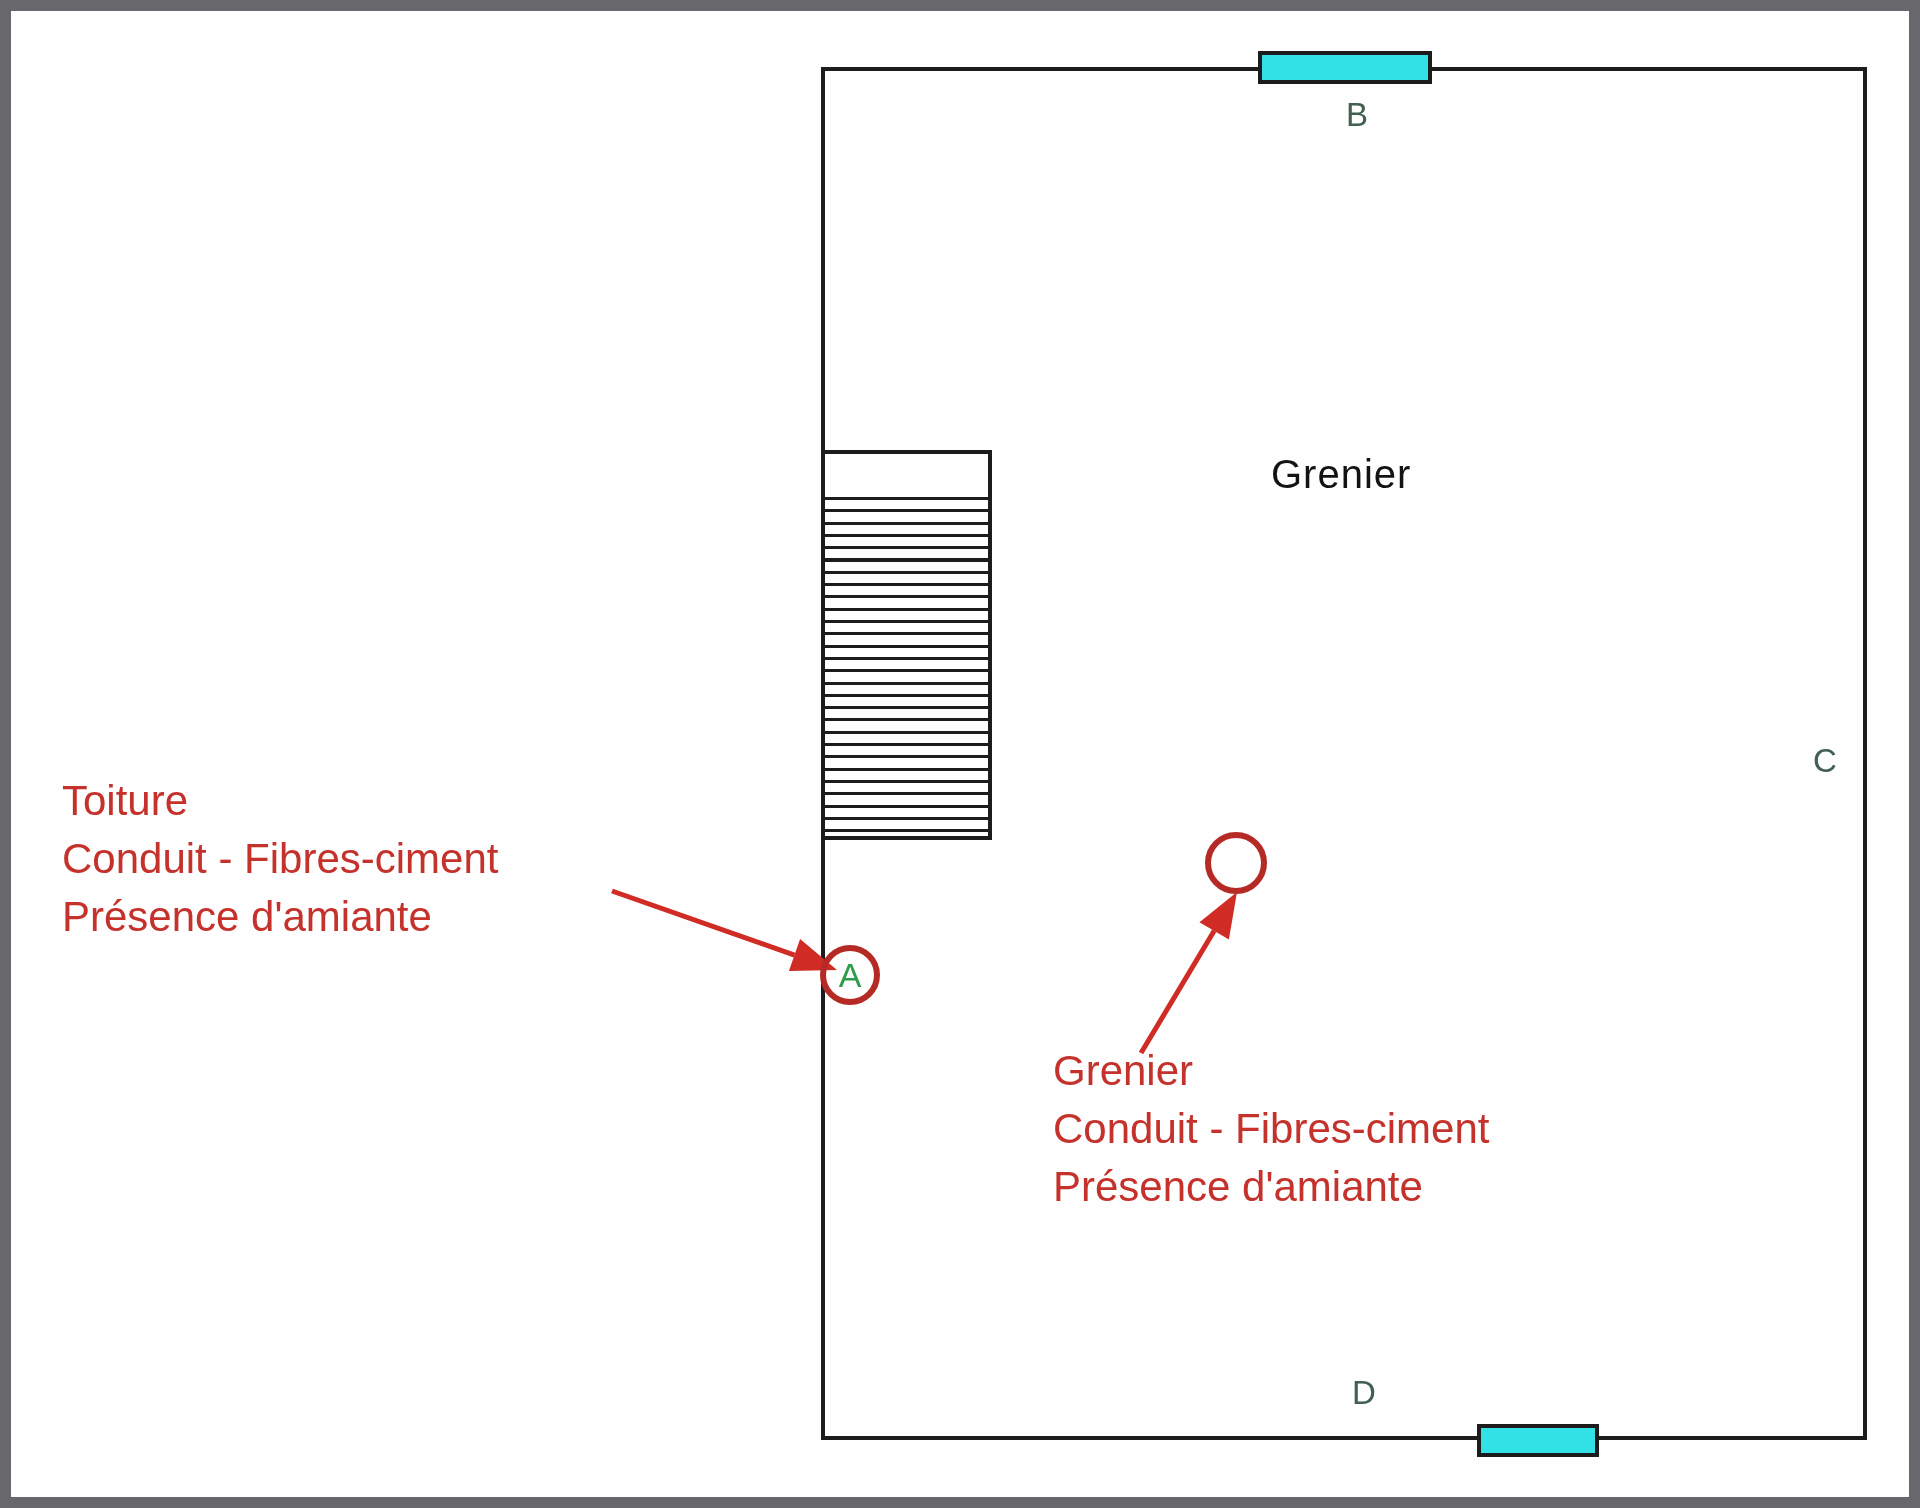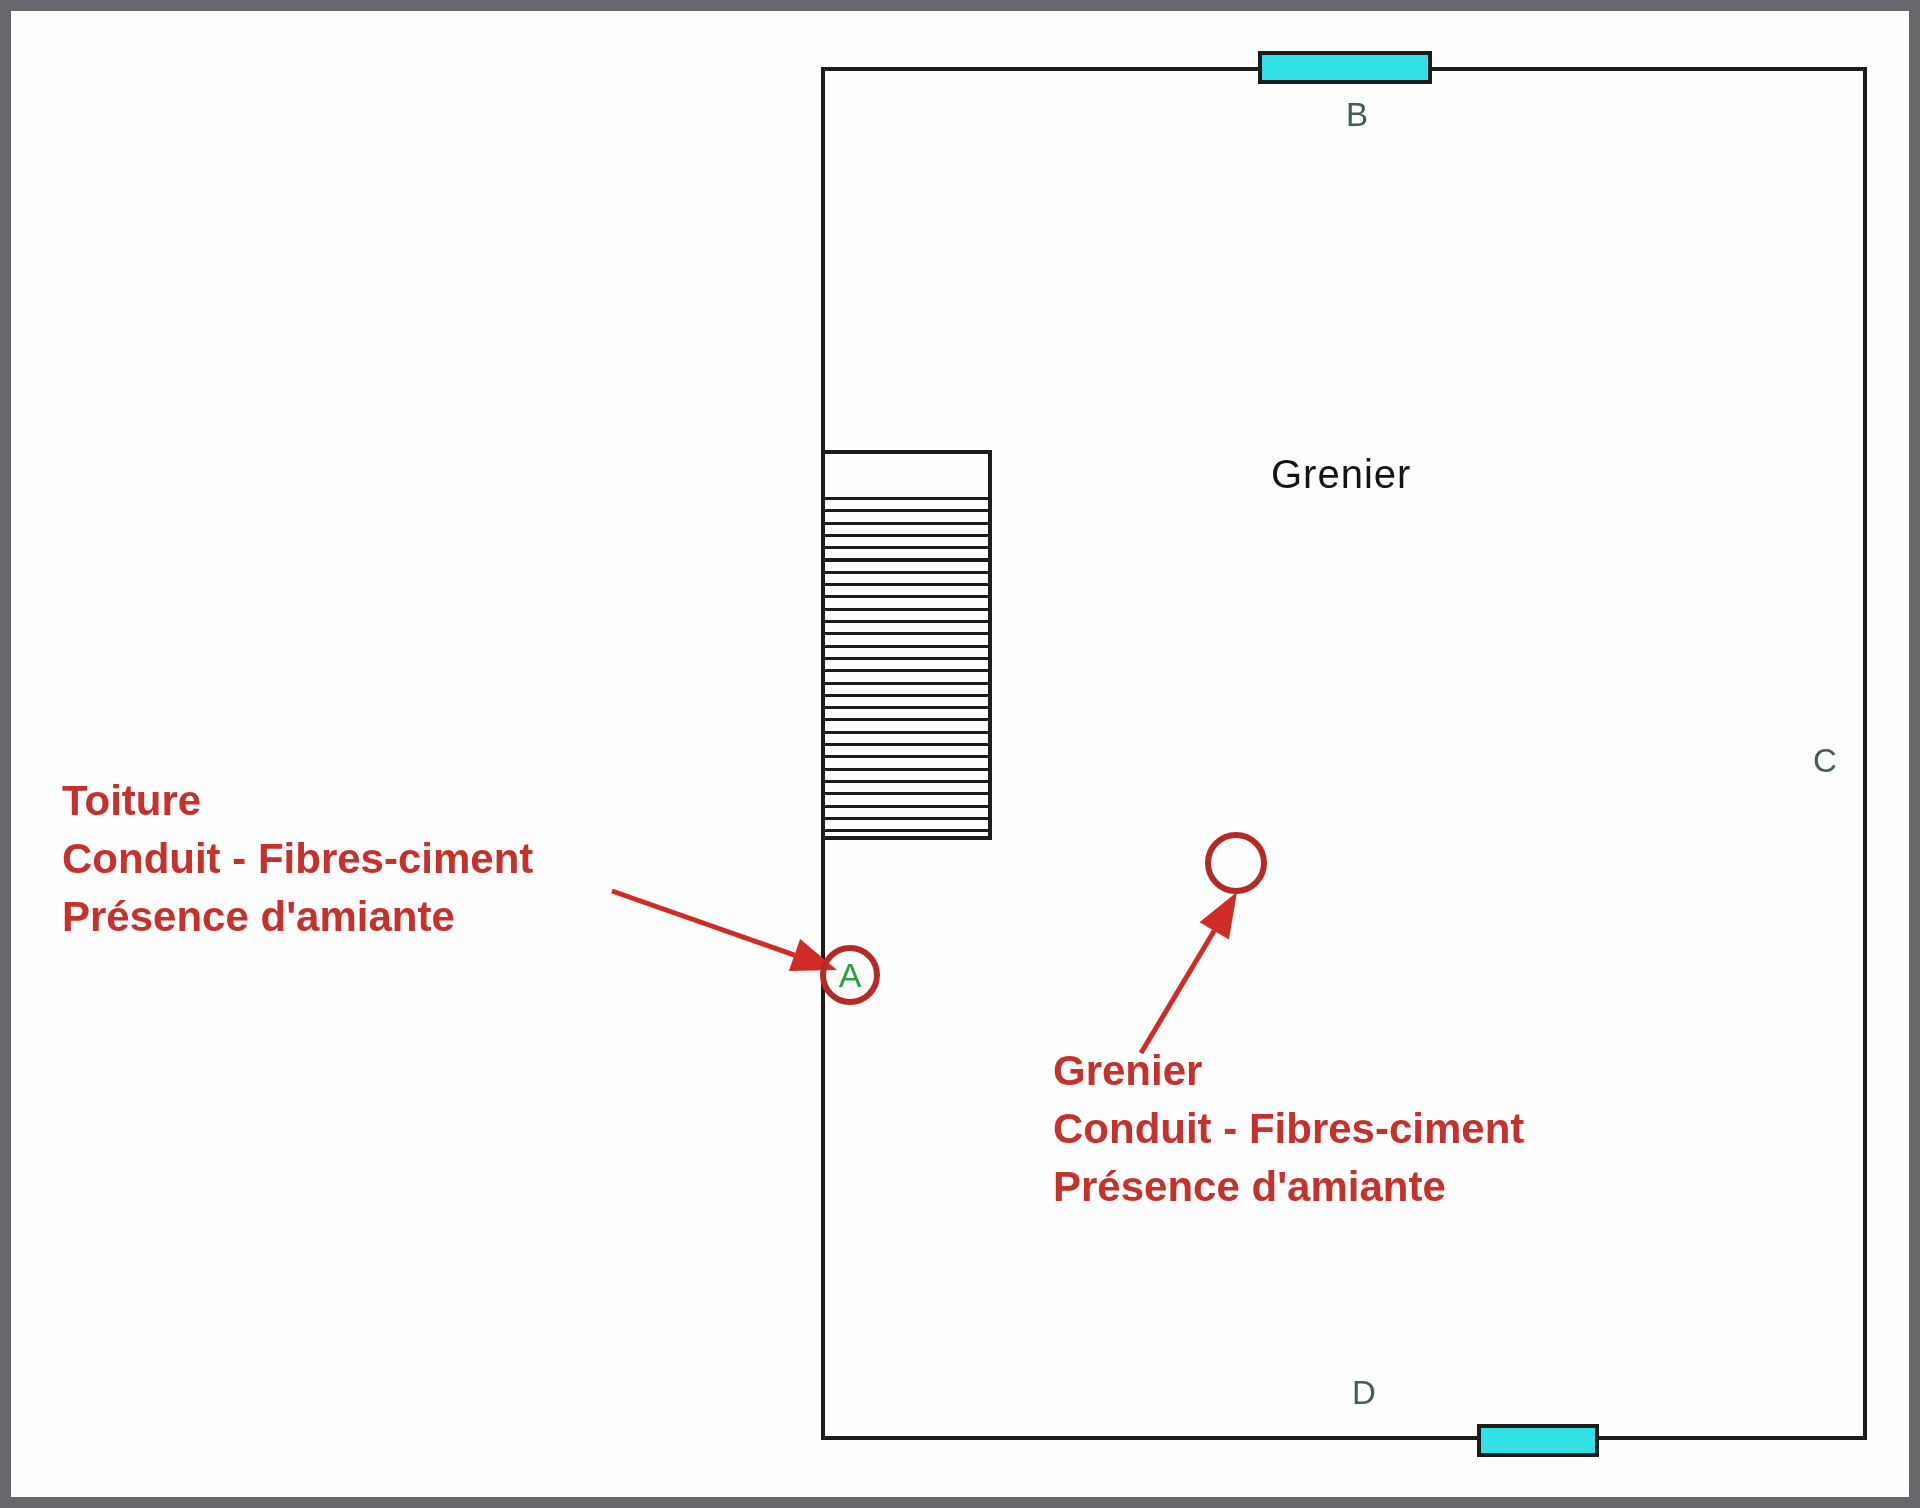--- a/index.html
+++ b/index.html
@@ -81,21 +81,21 @@
   .spot-grenier { left: 1194px; top: 821px; width: 62px; height: 62px; }
   .spot-a .inner-letter {
     font-size: 34px;
     color: var(--marker-green-bright, #2e9c49);
     line-height: 1;
   }
   
   .annotation {
     position: absolute;
     font-size: 42px;
-    font-weight: bold;
+    font-weight: normal;
     line-height: 58px;
     color: var(--annotation-red, #c5312b);
     white-space: nowrap;
   }
   .annotation-toiture { left: 51px;  top: 761px; }
   .annotation-grenier { left: 1042px; top: 1031px; }
   .annotation .line { display: block; }
   
   .arrows {
     position: absolute;

